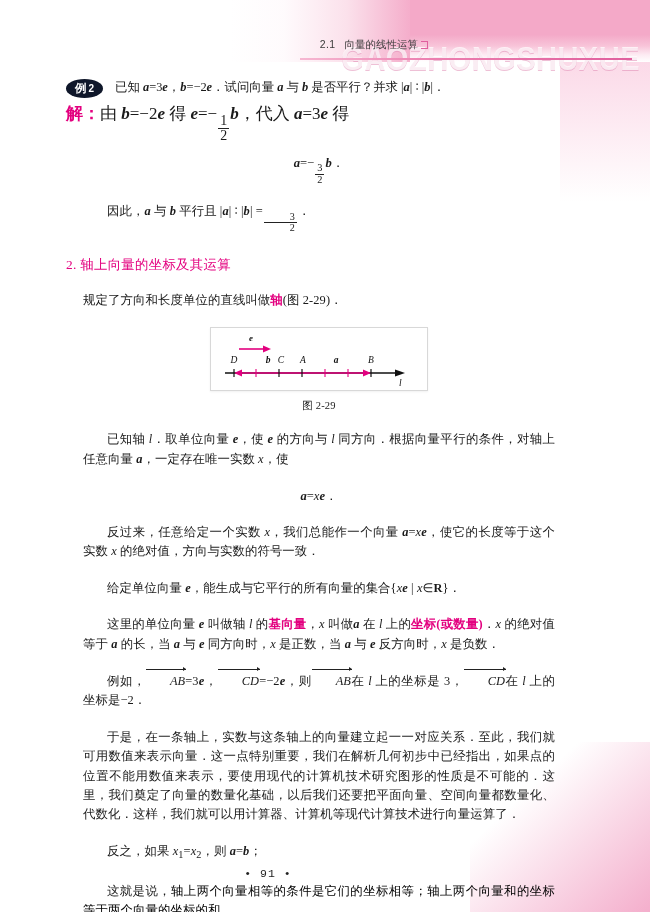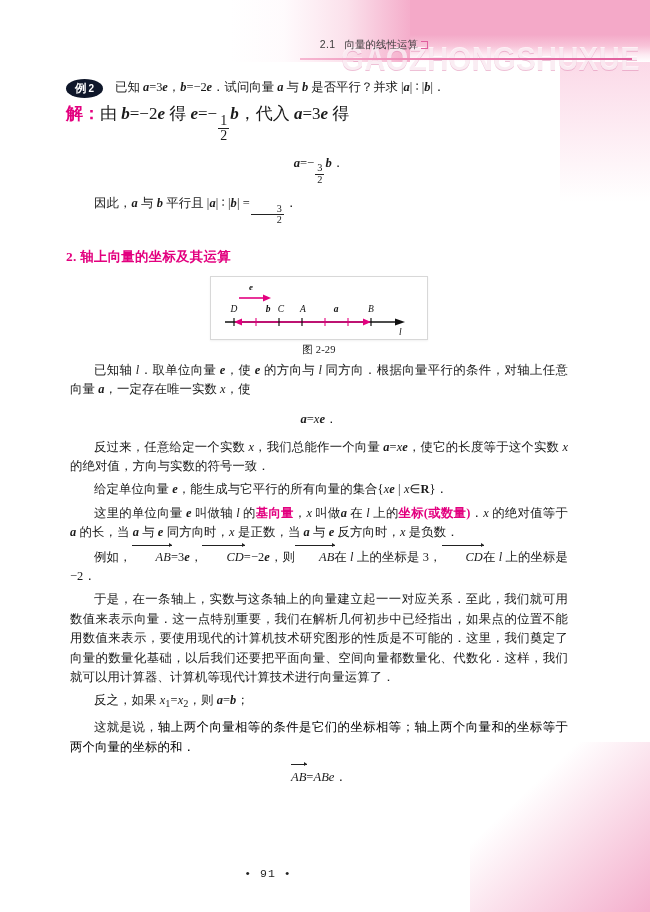--- a/index.html
+++ b/index.html
@@ -112,21 +112,21 @@
     left: 66px;
     top: 78px;
     width: 506px;
     z-index: 3;
   }
 
   .para {
     font-size: 12.4px;
     line-height: 19.4px;
     text-align: justify;
-    margin: 4px;
+    margin: 17px;
     letter-spacing: 0.1px;
   }
   .indent { text-indent: 24px; }
 
   
   .example-row {
     display: flex;
     align-items: flex-start;
     margin-bottom: 5px;
   }
@@ -190,21 +190,21 @@
     position: absolute;
     right: -1px; top: -4px;
     border-left: 3px solid #222;
     border-top: 2px solid transparent;
     border-bottom: 2px solid transparent;
   }
 
   
   .section-head {
     color: #e3007f;
-    font-weight: bold;
+    font-weight: normal;
     font-size: 13.4px;
     margin: 22px 0 5px 0;
     letter-spacing: 0.3px;
     font-family: "Liberation Serif", serif;
   }
 
   .hl { color: #e3007f; font-weight: bold; }
   .hl-run { color: #000000; font-weight: normal; }
 
   
@@ -216,20 +216,21 @@
     display: inline-block;
     position: relative;
     width: 216px;
     height: 62px;
     border: 1px solid #d8d8d8;
     background: #ffffff;
     box-shadow: 0 1px 2px rgba(0,0,0,0.06);
   }
   .fig-caption {
     font-size: 10.5px;
+    margin-top: 5px;
     letter-spacing: 0.2px;
   }
 
   
   #page-number {
     position: absolute;
     bottom: 32px;
     left: 0;
     width: 536px;
     text-align: center;
@@ -277,20 +278,21 @@
       </span><span class="mb">b</span><span>．</span>
   </div>
 
   <p class="para indent"><span>因此，</span><span class="mb">a</span><span> 与 </span><span class="mb">b</span><span> 平行且 |</span><span class="mb">a</span><span>| ∶ |</span><span class="mb">b</span><span>| =</span><span class="frac">
         <span class="num mn">3</span>
         <span class="den mn">2</span>
       </span><span>．</span></p>
 
   <div class="section-head">2. 轴上向量的坐标及其运算</div>
 
+  <p class="para"><span>规定了方向和长度单位的直线叫做</span><span class="hl">轴</span><span>(图 2-29)．</span></p>
 
   <div class="figure-wrap">
     <div class="figure-box">
       <svg width="216" height="62" viewBox="0 0 216 62">
 
         <line x1="28" y1="21" x2="52" y2="21" stroke="#e3007f" stroke-width="1.6"></line>
         <polygon points="52,17.6 60,21 52,24.4" fill="#e3007f"></polygon>
         <text x="40" y="13" font-family="Liberation Serif, serif" font-size="9" font-style="italic" font-weight="bold" fill="#111" text-anchor="middle">e</text>
 
         <line x1="14" y1="45" x2="184" y2="45" stroke="#111" stroke-width="1.3"></line>

